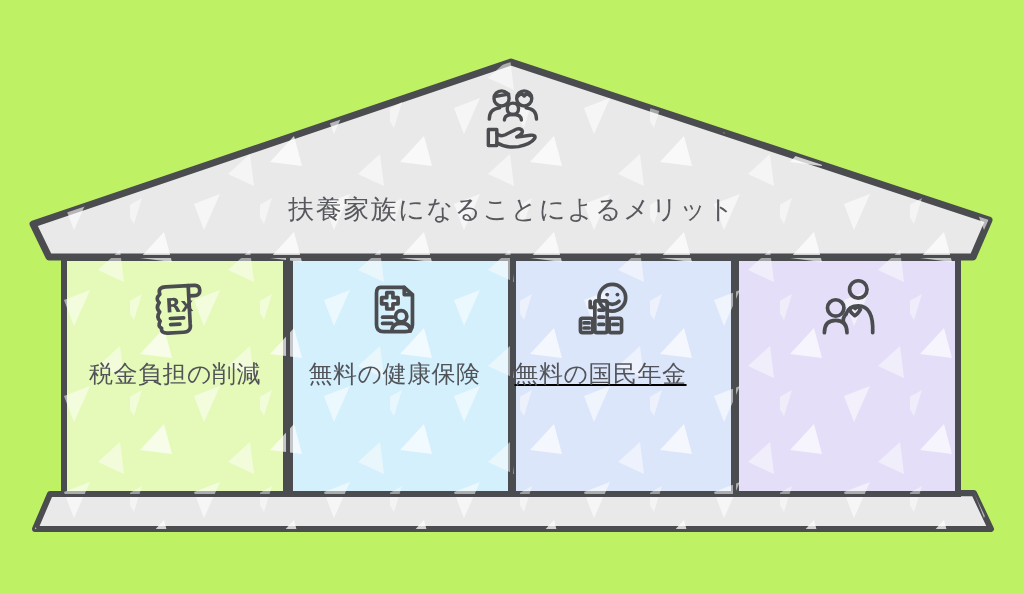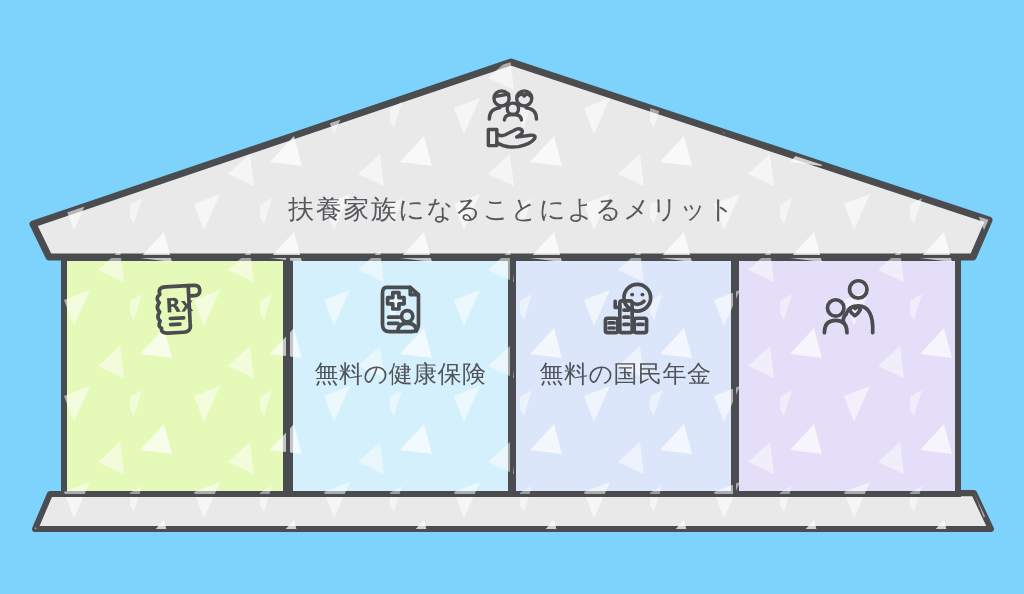--- a/index.html
+++ b/index.html
@@ -1,17 +1,17 @@
 <!DOCTYPE html>
 <html><head>
 <meta charset="utf-8">
 <style>
   html,body{margin:0;padding:0;background:#fff;}
   .stage{
-    position:relative;width:1024px;height:594px;background:#7dd3fc;overflow:hidden;
+    position:relative;width:1024px;height:594px;background:#bef264;overflow:hidden;
     font-family:"DejaVu Sans","Liberation Sans",sans-serif;
   }
   .structure-svg{position:absolute;left:0;top:0;}
   .house-title{
     position:absolute;left:0;top:192px;width:1024px;text-align:center;
     font-size:26px;font-weight:500;letter-spacing:1.5px;color:#56585d;
   }
   .roof-icon-wrap{position:absolute;left:477px;top:84px;width:68px;height:76px;}
   .col-content{
     position:absolute;top:272px;display:flex;flex-direction:column;
@@ -96,38 +96,39 @@
   <div class="col-content" style="left:64px;width:222px;">
     <svg class="icon" viewBox="0 0 72 72" style="transform:rotate(-3deg);">
       <g class="ink" stroke-width="3.6">
         <path d="M50 22 V14 H28 Q20 14 22 21 Q17 25 21 29 Q17 34 21 38 Q17 43 21 47 Q18 52 22 54 Q21 59 28 59 H43 Q51 59 50 51 Z"></path>
         <path d="M50 14 H56 Q61 14 61 19 Q61 24 56 24 H50"></path>
         <path d="M31 45 H44"></path>
         <path d="M31 51 H40"></path>
       </g>
       <text x="27" y="39" font-size="19" font-weight="bold" class="ink-fill" font-family="DejaVu Sans, Liberation Sans, sans-serif">Rx</text>
     </svg>
+    <div class="col-label">税金負担の削減</div>
   </div>
 
-  <div class="col-content" style="left:290px;width:221px;">
+  <div class="col-content" style="left:284px;width:221px;">
     <svg class="icon" viewBox="0 0 72 72">
       <g class="ink" stroke-width="3.6">
         <path d="M22 15 H45 L53 22 V51 Q53 58 46 58 H25 Q18 58 18 51 V21 Q18 15 22 15 Z"></path>
         <path d="M45 15 V22 H52"></path>
         <path d="M28 20 H34 V25 H39 V31 H34 V36 H28 V31 H23 V25 H28 Z"></path>
         <path d="M24 44 H34"></path>
         <path d="M24 50 H33"></path>
         <circle cx="42" cy="43" r="5.5"></circle>
         <path d="M33 57.5 Q33 50 42 50 Q51 50 51 57.5"></path>
       </g>
     </svg>
     <div class="col-label">無料の健康保険</div>
   </div>
 
-  <div class="col-content" style="left:515px;width:221px;">
+  <div class="col-content" style="left:490px;width:221px;text-decoration:underline;">
     <svg class="icon" viewBox="0 0 72 72">
       <g class="ink" stroke-width="3.6">
         <circle cx="47" cy="25" r="13"></circle>
         <path d="M40.5 28.5 Q47 34.5 53.5 28.5"></path>
         <rect x="30" y="28" width="12" height="31" rx="2"></rect>
         <path d="M30 34.5 H25.5 V28.5"></path>
         <path d="M34 37 H38.5"></path>
         <path d="M34 44 H38.5"></path>
         <path d="M34 51 H38.5"></path>
         <rect x="16" y="45" width="12" height="14" rx="2"></rect>

